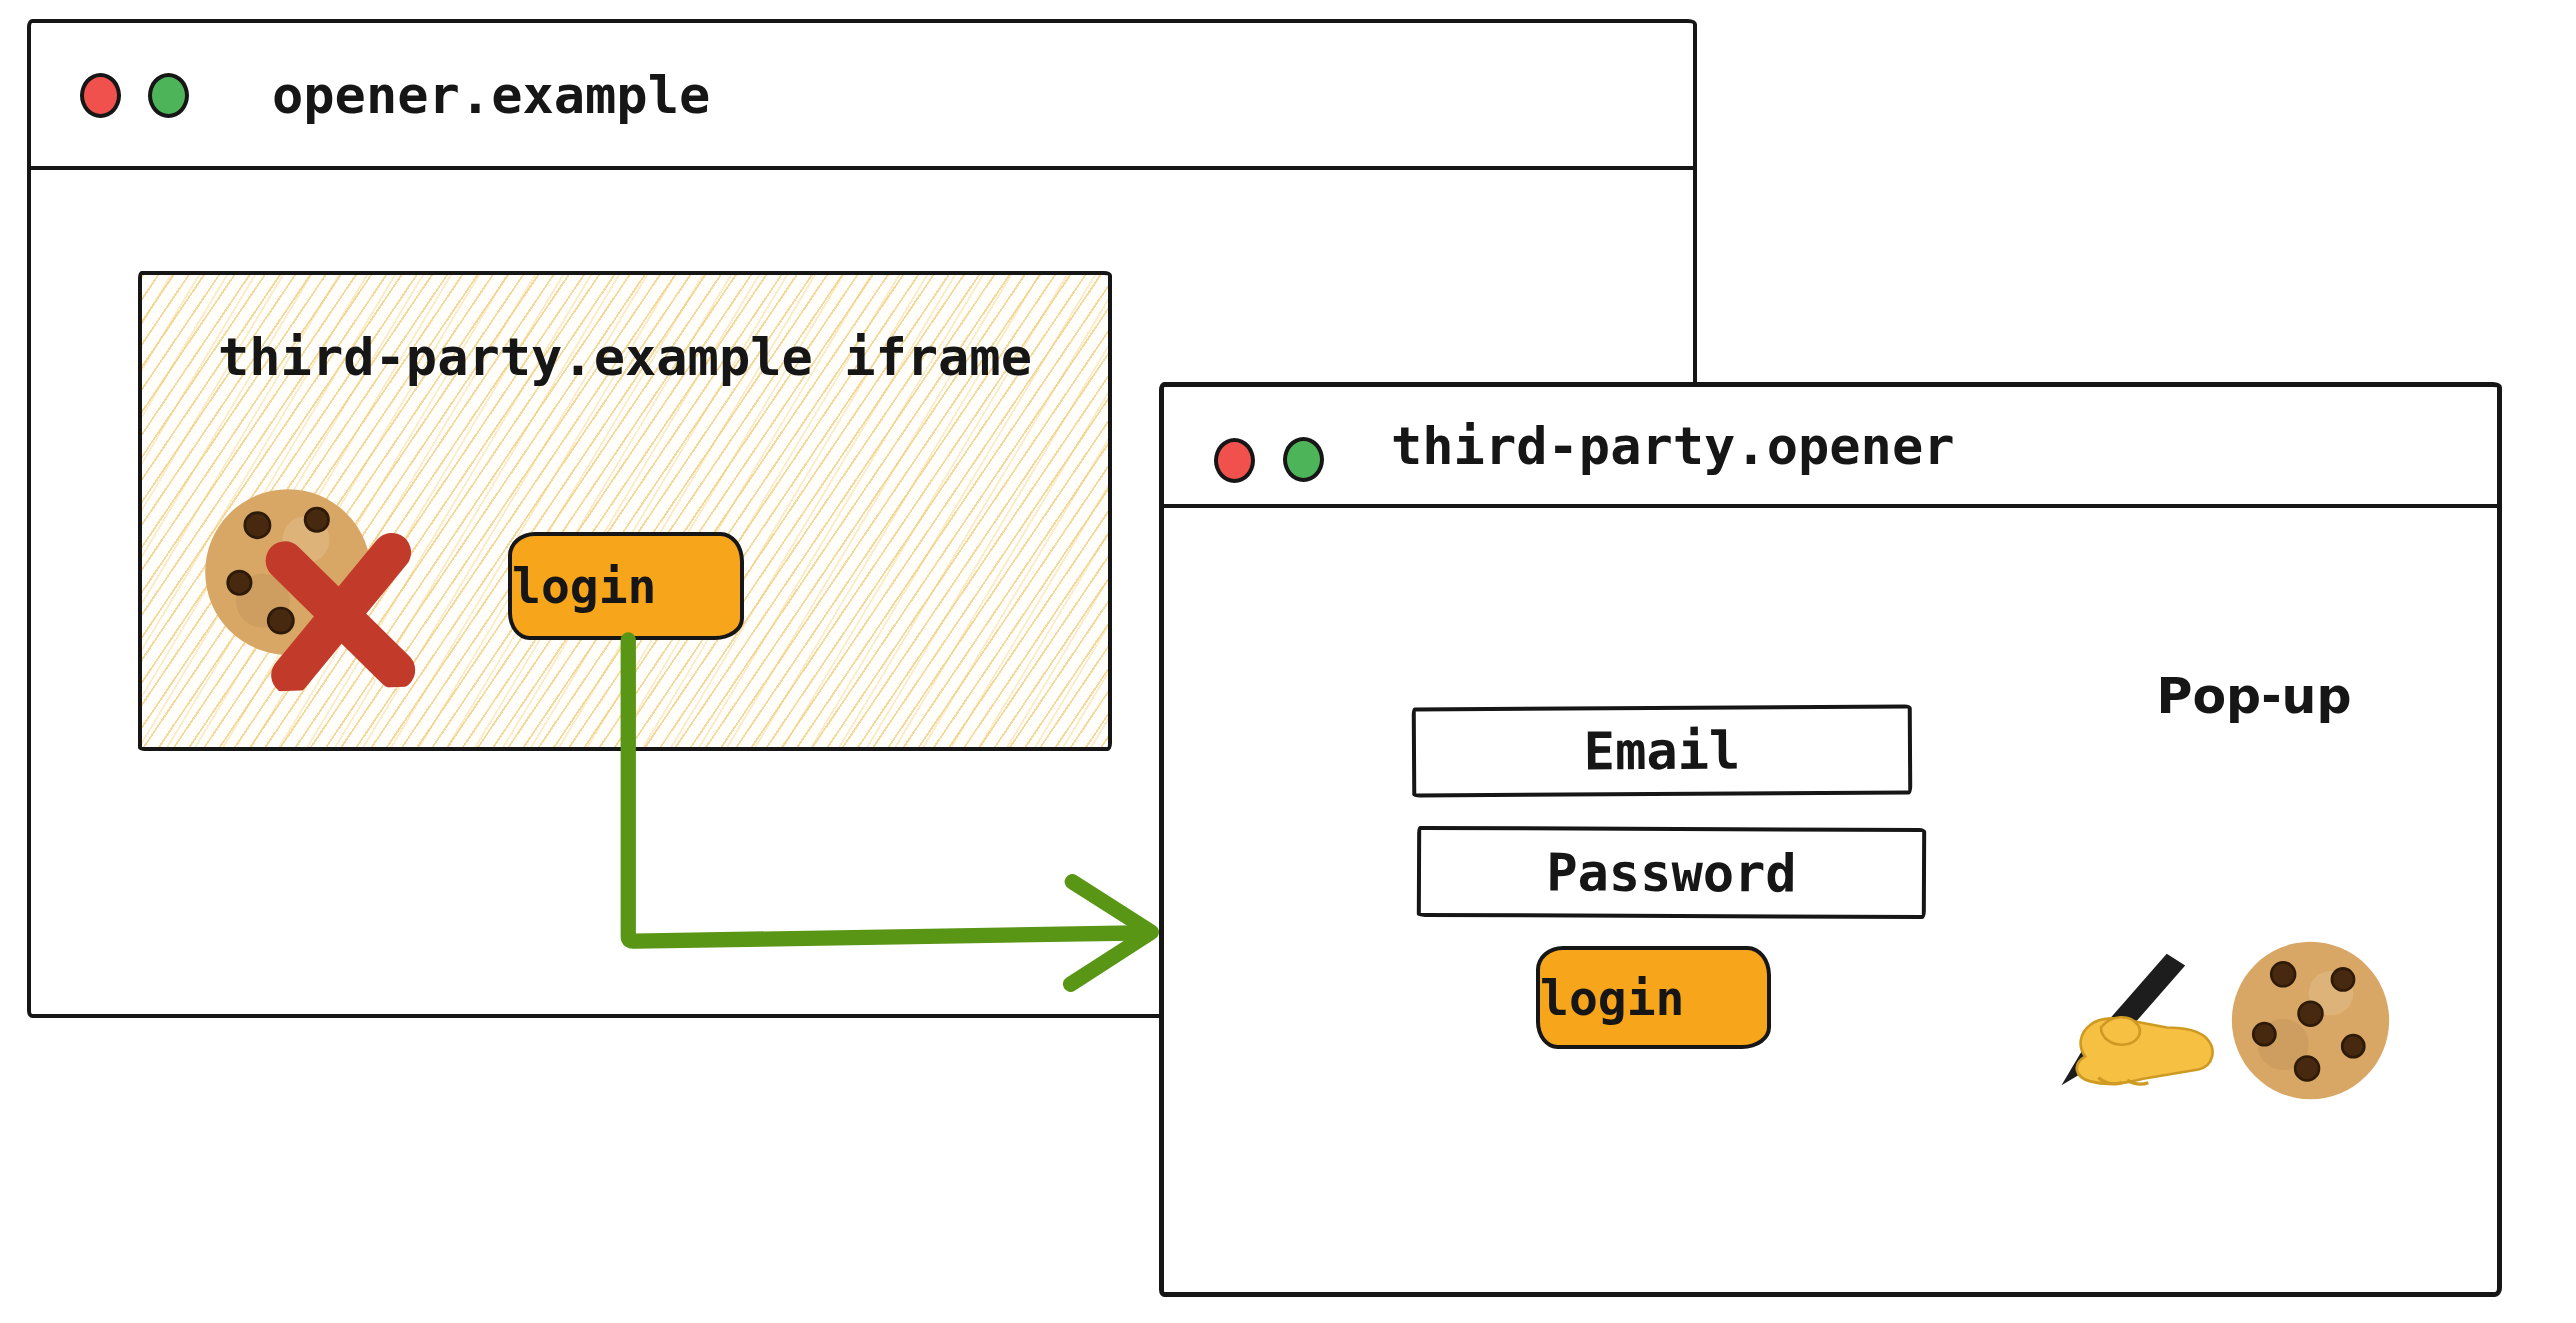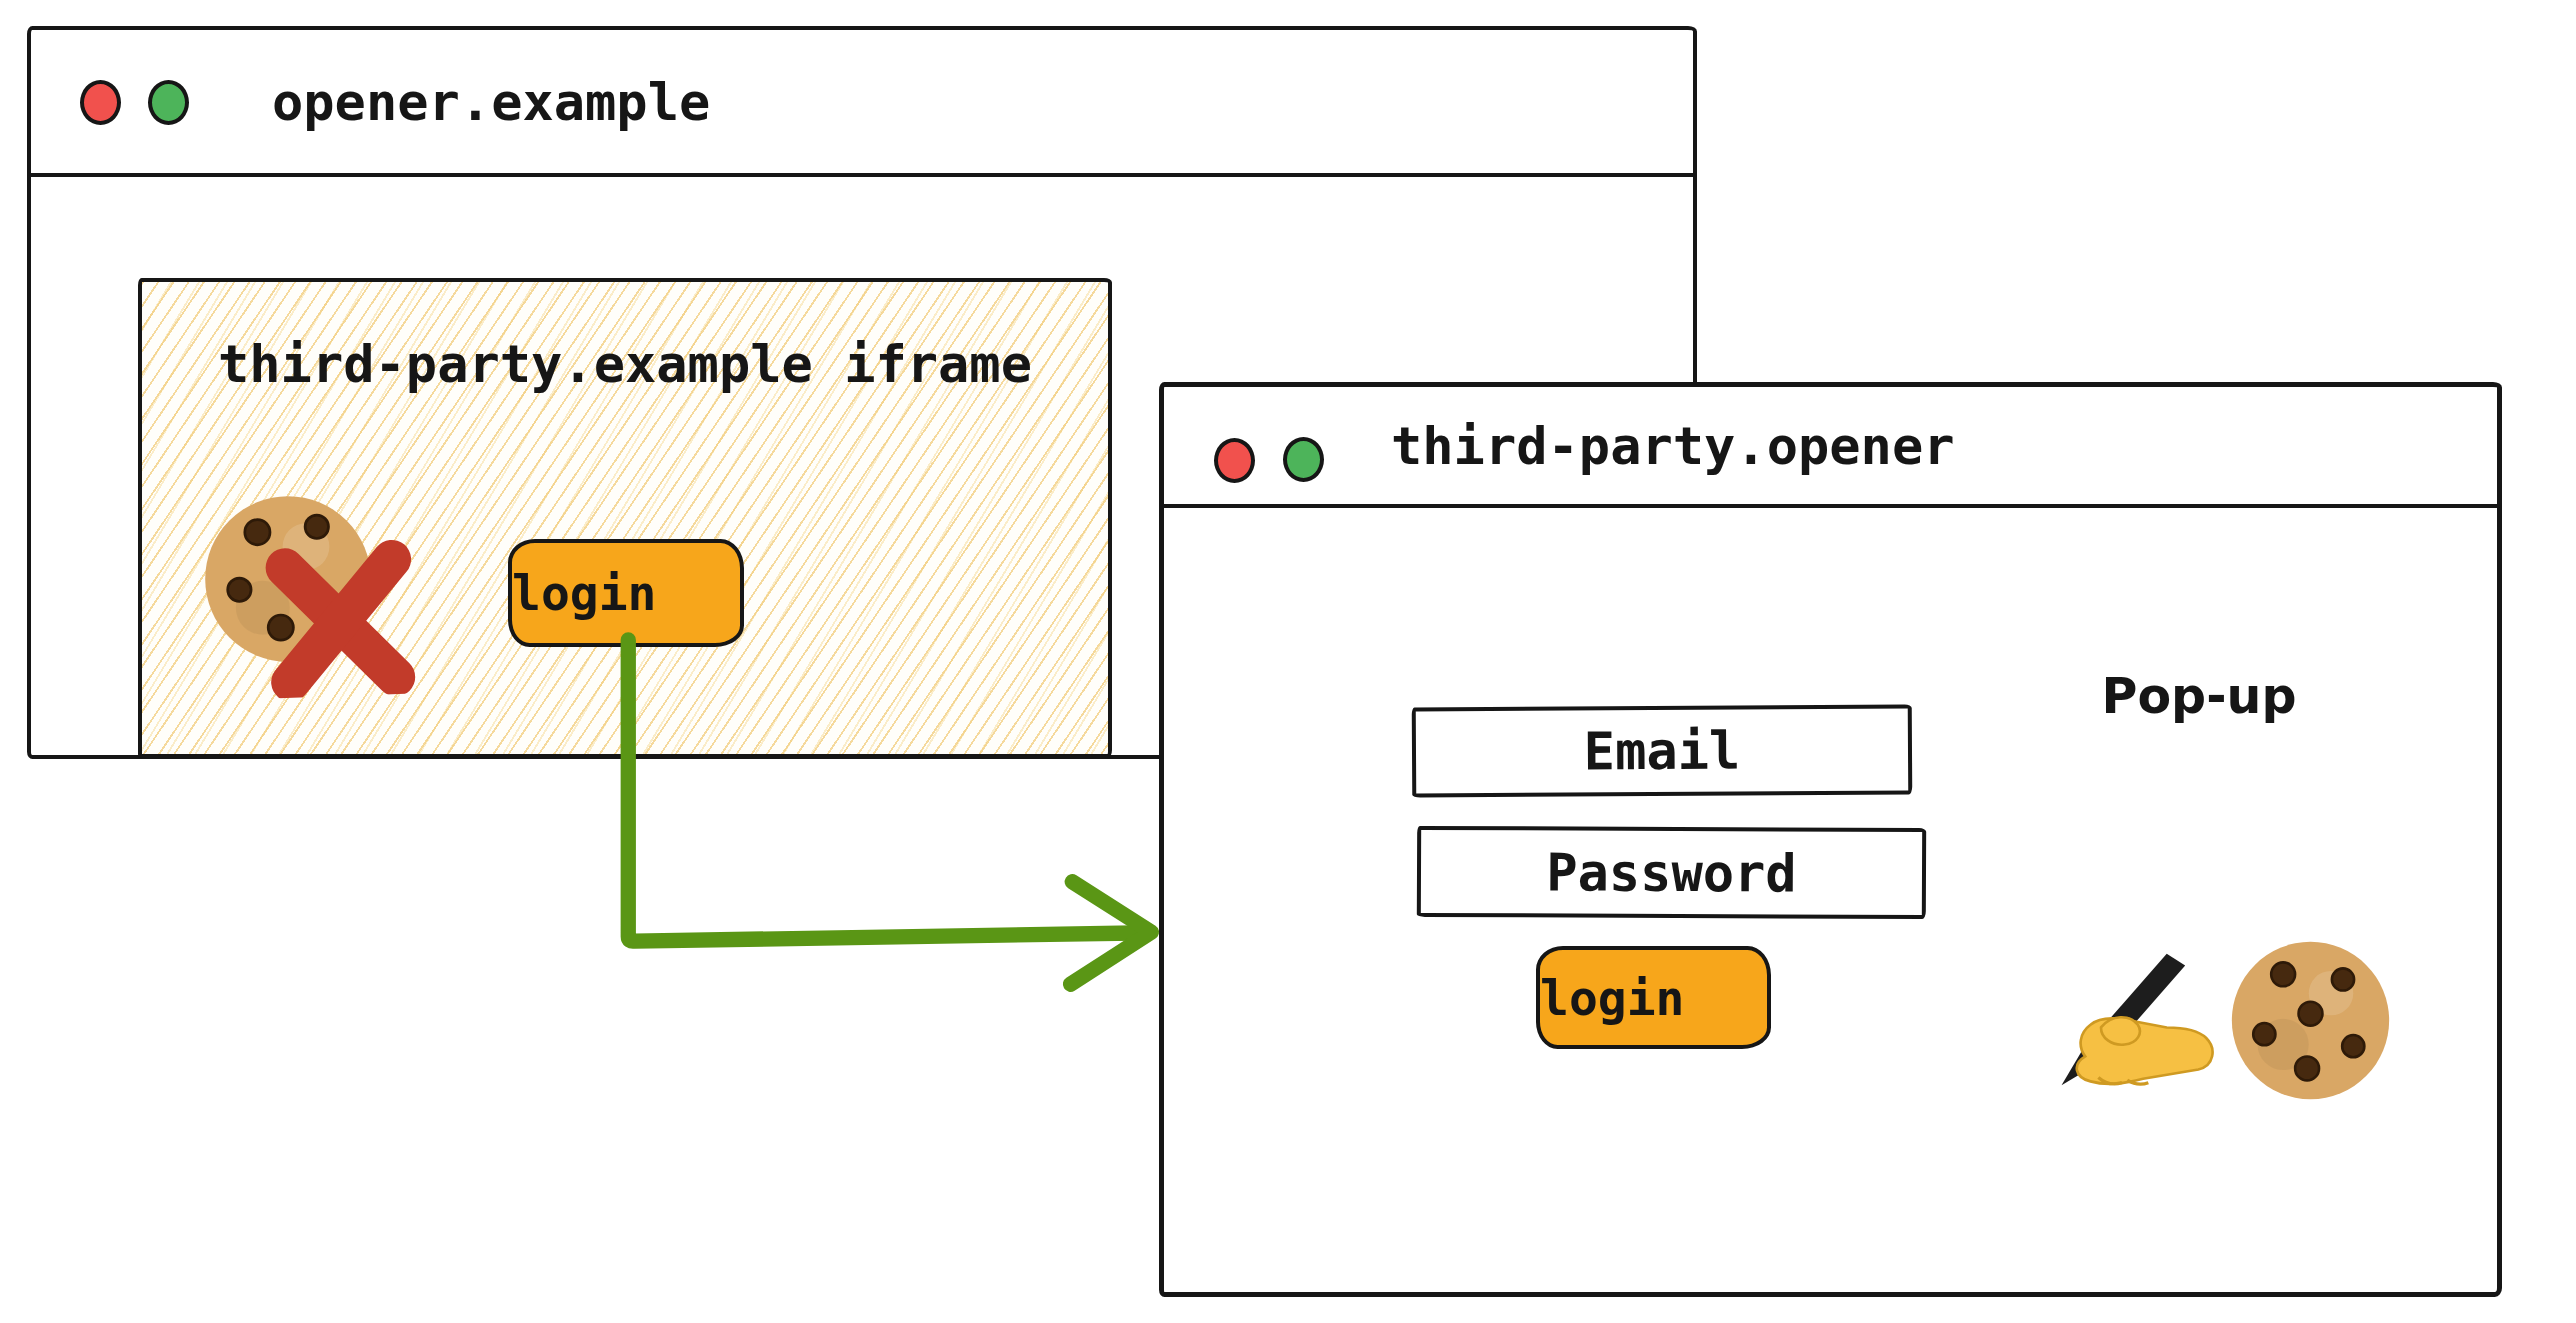--- a/index.html
+++ b/index.html
@@ -15,21 +15,21 @@
       repeating-linear-gradient(121deg, rgba(247,222,160,0.55) 0px, rgba(247,222,160,0.55) 1.8px, transparent 1.8px, transparent 24px);
   }
 
   .window{position:absolute;border:4.5px solid #161616;background:#ffffff;
           border-radius:5.4px 9px 7.2px 5.4px / 8px 5.4px 9px 7.2px;}
   .titlebar{position:relative;width:100%;border-bottom:4.5px solid #161616;display:flex;align-items:center;}
   .light{position:absolute;width:41px;height:45px;border:4.5px solid #161616;border-radius:50%;}
   .win-title{font-weight:bold;font-size:52px;letter-spacing:0px;white-space:nowrap;}
 
   
-  #opener{left:27px;top:26px;width:1670px;height:733px;z-index:1;}
+  #opener{left:27px;top:19px;width:1670px;height:999px;z-index:1;}
   #opener .titlebar{height:147px;}
   #opener .light.red{left:49px;top:50px;background:#f1514d;}
   #opener .light.green{left:117px;top:50px;background:#4db45a;}
   #opener .win-title{position:absolute;left:241px;top:50%;transform:translateY(-50%);}
 
   
   #iframe-box{position:absolute;left:107px;top:248px;width:974px;height:480px;
               border:4.5px solid #161616;border-radius:3.6px 8px 4.5px 7.2px / 7.2px 4.5px 8px 3.6px;}
   #iframe-box .frame-label{margin-top:52px;text-align:center;font-weight:bold;font-size:52px;white-space:nowrap;}
   .cookie-wrap{position:absolute;width:180px;height:180px;}
@@ -52,21 +52,21 @@
   #popup .win-title{position:absolute;left:227px;top:50%;transform:translateY(-50%);}
   .popup-body{position:relative;width:100%;height:calc(100% - 121px);}
 
   .field{position:absolute;display:flex;align-items:center;justify-content:center;
          background:#ffffff;border:4.5px solid #161616;font-weight:bold;font-size:52px;
          border-radius:2.7px 7.2px 3.6px 8px / 7.2px 3.6px 8px 2.7px;}
   #email-field{left:248px;top:198px;width:500px;height:90px;transform:rotate(-0.35deg);}
   #password-field{left:253px;top:319px;width:509px;height:91px;transform:rotate(0.25deg);}
   #popup-login{left:372px;top:438px;width:235px;height:103px;}
 
-  #popup-annotation{position:absolute;left:927px;top:160px;width:216px;text-align:center;
+  #popup-annotation{position:absolute;left:982px;top:160px;width:216px;text-align:center;
                     font-family:"DejaVu Sans","Liberation Sans",sans-serif;font-weight:bold;font-size:49px;}
   .emoji{position:absolute;width:171px;height:171px;}
   #hand-emoji{left:887px;top:430px;}
   #popup-cookie{left:1061px;top:427px;}
 </style>
 </head>
 <body>
 
 <div class="canvas">
 

